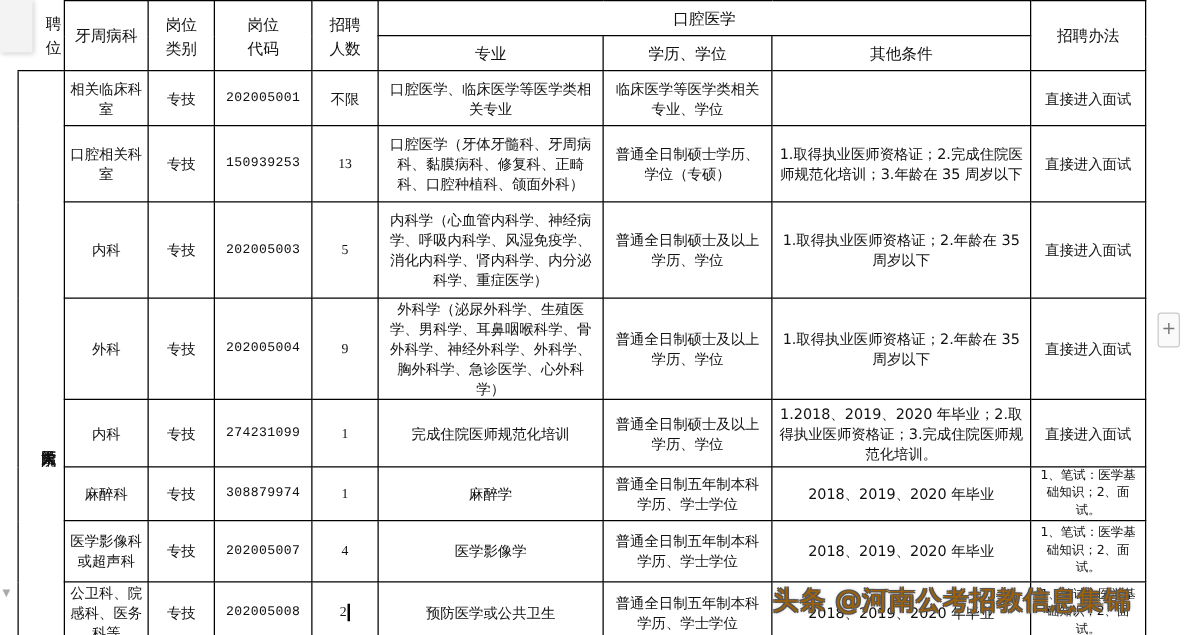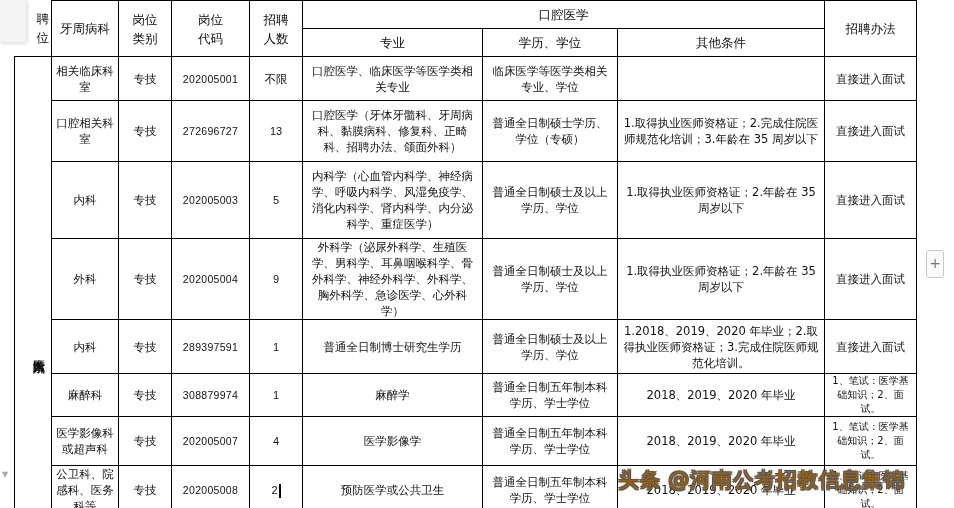--- a/index.html
+++ b/index.html
@@ -20,22 +20,22 @@
   }
   table.grid td, table.grid th {
     border: 1px solid #000;
     text-align: center;
     vertical-align: middle;
     padding: 0 4px;
     font-weight: normal;
     overflow: hidden;
   }
   th.hdr { font-size: 12.5px; line-height: 19px; }
-  td.code { font-family: Liberation Sans, sans-serif; font-size: 10.5px; letter-spacing: 0.3px; }
-  td.num { font-family: Liberation Sans, sans-serif; font-size: 11px; }
+  td.code { font-family: Liberation Mono, monospace; font-size: 10.5px; letter-spacing: 0.3px; }
+  td.num { font-family: Liberation Serif, serif; font-size: 11px; }
   td.small { font-size: 10px; line-height: 14px; text-align: left; padding-left: 6px; }
   td.vert { writing-mode: vertical-rl; text-orientation: upright; letter-spacing: 0; font-size: 12px; }
   .corner-popup {
     position: absolute; left: 0; top: 0; width: 26px; height: 42px;
     background: #f3f3f3; box-shadow: 1px 1px 4px rgba(0,0,0,0.18);
   }
   .add-btn {
     position: absolute; left: 926px; top: 250px; width: 16px; height: 26px;
     border: 1px solid #c8c8c8; border-radius: 3px; background: #fafafa;
     color: #777; font-size: 14px; line-height: 24px; text-align: center;
@@ -99,23 +99,23 @@
       <td>不限</td>
       <td>口腔医学、临床医学等医学类相关专业</td>
       <td>临床医学等医学类相关专业、学位</td>
       <td></td>
       <td>直接进入面试</td>
     </tr>
 
     <tr style="height:61px">
       <td>口腔相关科室</td>
       <td>专技</td>
-      <td class="code">272696727</td>
+      <td class="code">150939253</td>
       <td class="num">13</td>
-      <td>口腔医学（牙体牙髓科、牙周病科、黏膜病科、修复科、正畸科、招聘办法、颌面外科）</td>
+      <td>口腔医学（牙体牙髓科、牙周病科、黏膜病科、修复科、正畸科、口腔种植科、颌面外科）</td>
       <td>普通全日制硕士学历、学位（专硕）</td>
       <td>1.取得执业医师资格证；2.完成住院医师规范化培训；3.年龄在 35 周岁以下</td>
       <td>直接进入面试</td>
     </tr>
 
     <tr style="height:77px">
       <td>内科</td>
       <td>专技</td>
       <td class="code">202005003</td>
       <td class="num">5</td>
@@ -132,23 +132,23 @@
       <td class="num">9</td>
       <td>外科学（泌尿外科学、生殖医学、男科学、耳鼻咽喉科学、骨外科学、神经外科学、外科学、胸外科学、急诊医学、心外科学）</td>
       <td>普通全日制硕士及以上学历、学位</td>
       <td>1.取得执业医师资格证；2.年龄在 35 周岁以下</td>
       <td>直接进入面试</td>
     </tr>
 
     <tr style="height:54px">
       <td>内科</td>
       <td>专技</td>
-      <td class="code">289397591</td>
+      <td class="code">274231099</td>
       <td class="num">1</td>
-      <td>普通全日制博士研究生学历</td>
+      <td>完成住院医师规范化培训</td>
       <td>普通全日制硕士及以上学历、学位</td>
       <td>1.2018、2019、2020 年毕业；2.取得执业医师资格证；3.完成住院医师规范化培训。</td>
       <td>直接进入面试</td>
     </tr>
 
     <tr style="height:33px">
       <td>麻醉科</td>
       <td>专技</td>
       <td class="code">308879974</td>
       <td class="num">1</td>

